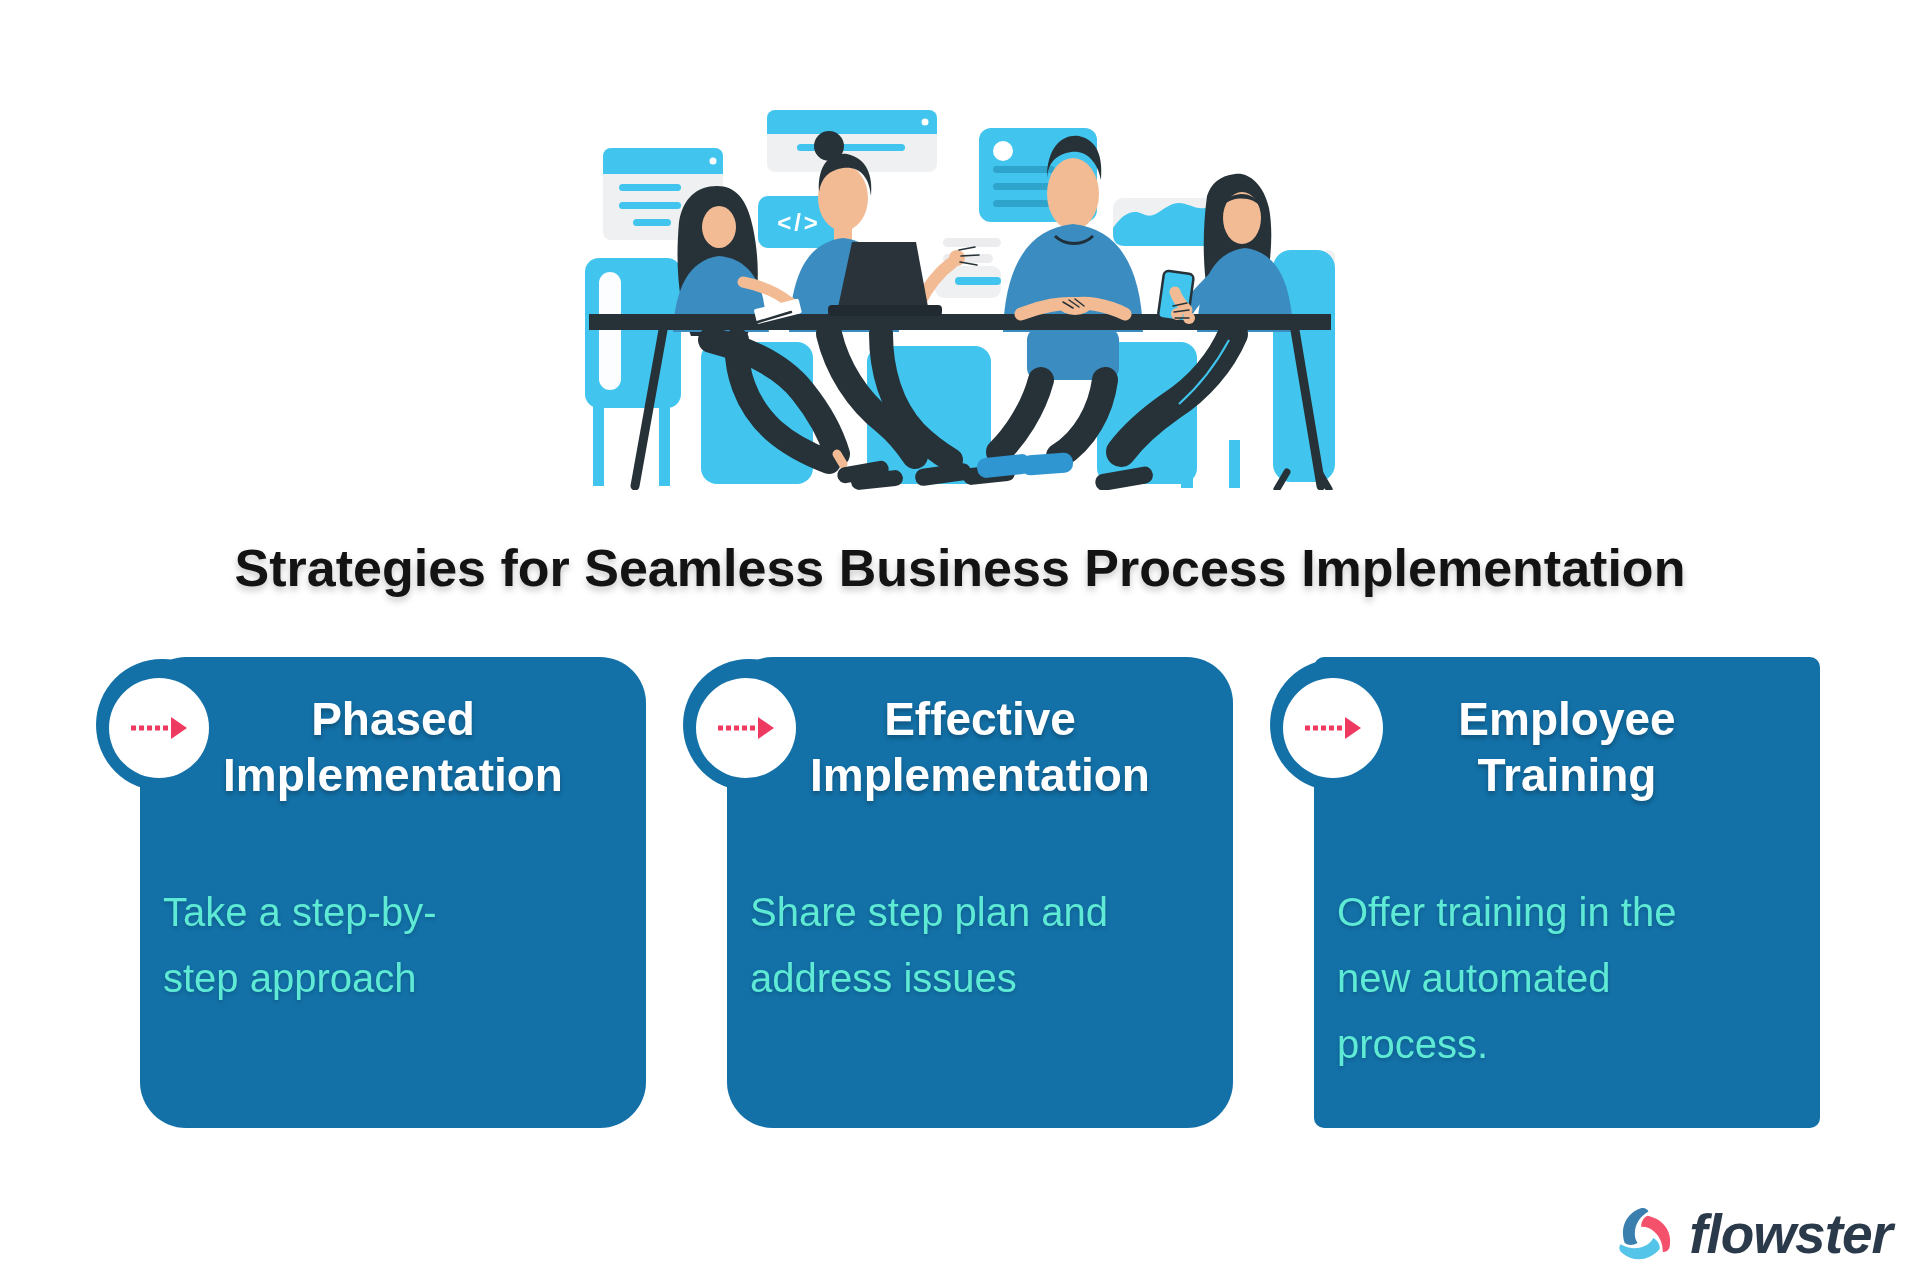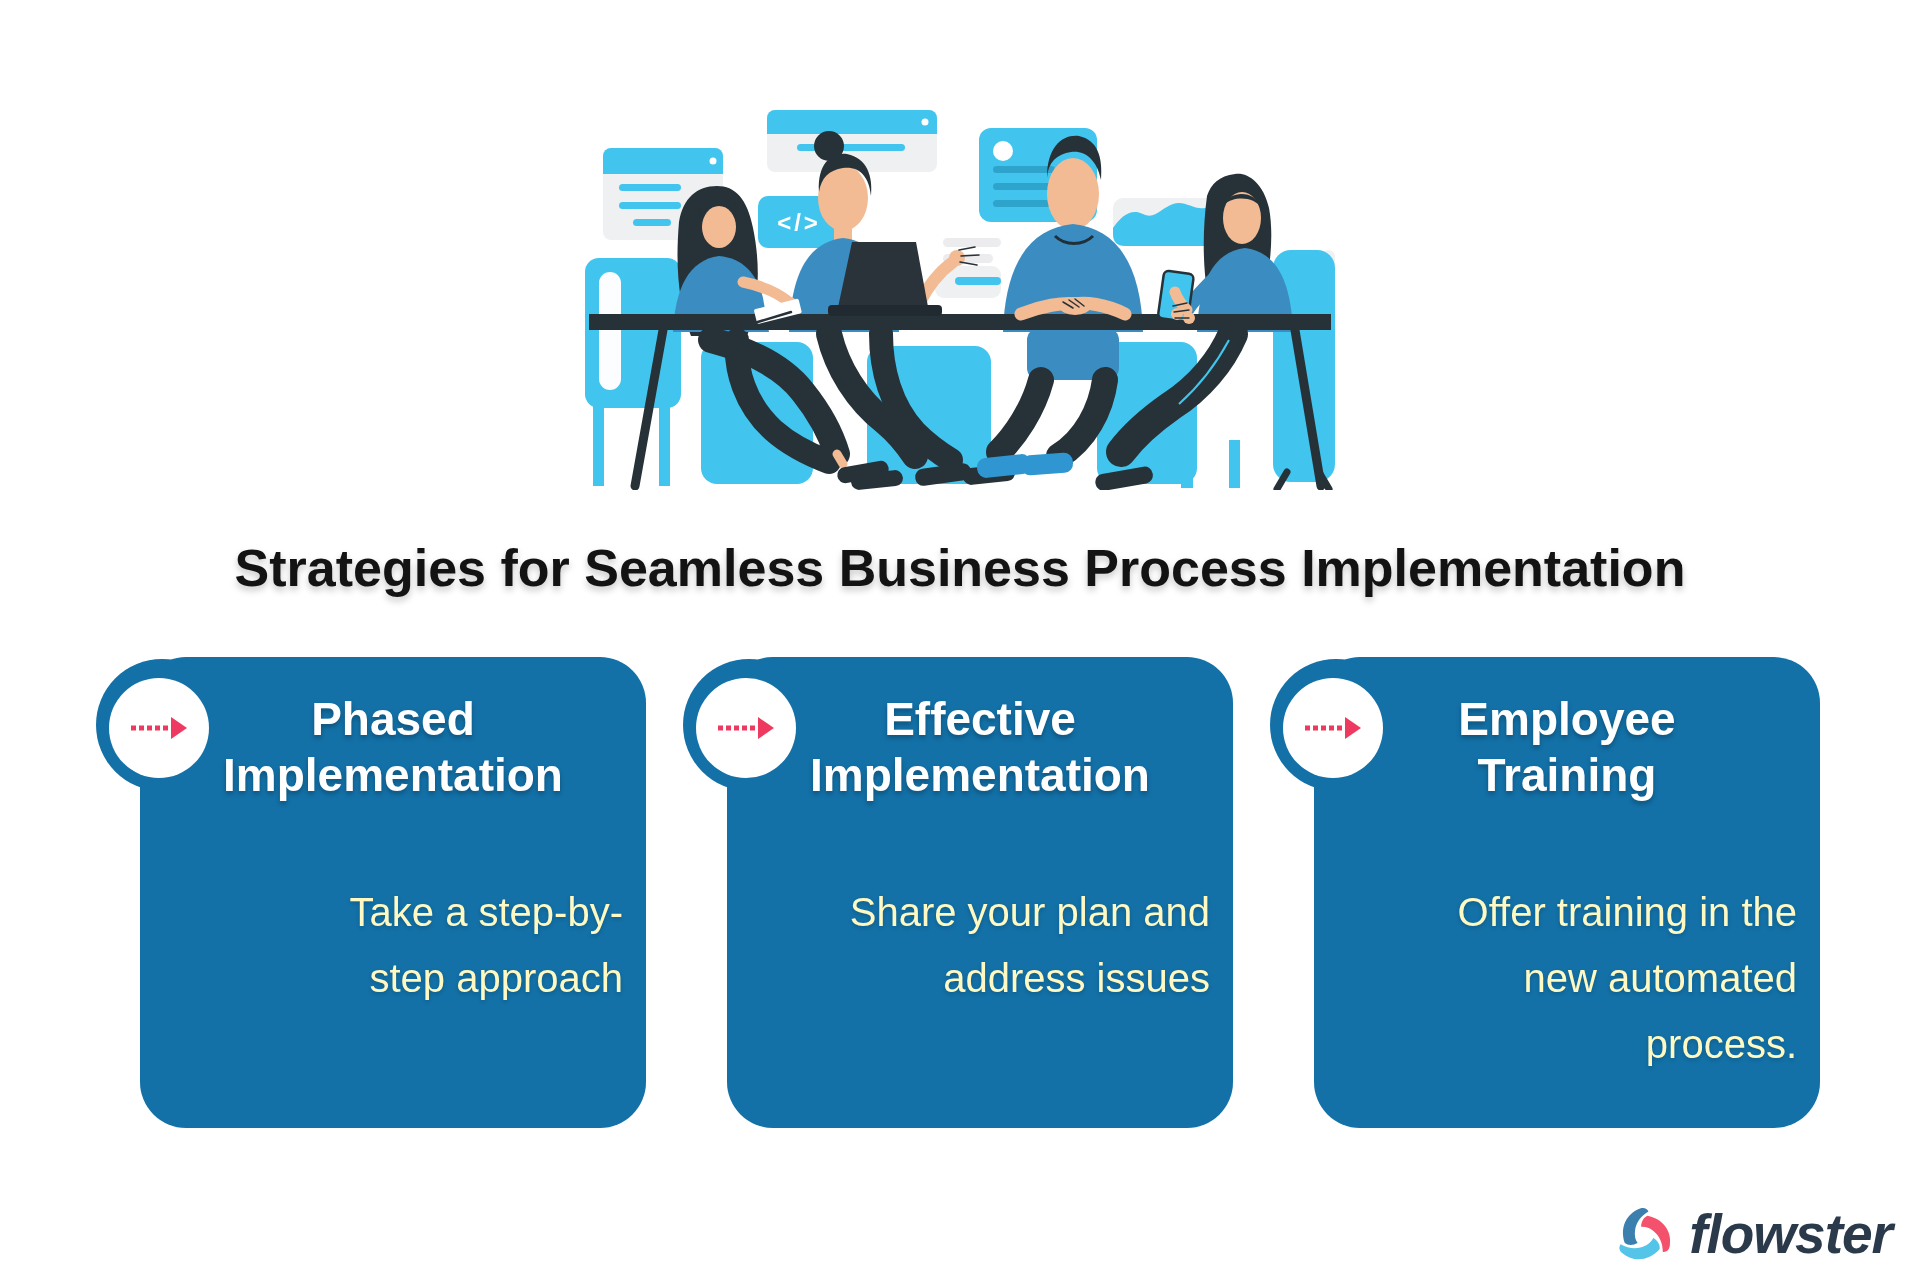--- a/index.html
+++ b/index.html
@@ -14,38 +14,38 @@
     position:absolute; top:538px; left:0; width:1920px; margin:0;
     text-align:center; font-size:52px; font-weight:700; color:#131313;
     letter-spacing:0; text-shadow:0 4px 7px rgba(0,0,0,0.22);
   }
 
   .cards { position:absolute; top:657px; left:0; width:1920px; height:471px; }
   .card {
     position:absolute; top:0; width:506px; height:471px;
     background:#1371a8; border-radius:46px;
   }
-  .card.c1 { left:140px; } .card.c2 { left:727px; } .card.c3 { left:1314px; }
+  .card.c1 { left:140px; } .card.c2 { left:727px; } .card.c3 { left:1314px;border-radius:10px; }
   .blob {
     position:absolute; left:-44px; top:2px; width:132px; height:132px;
     border-radius:50%; background:#1371a8;
   }
   .badge {
     position:absolute; left:-31px; top:21px; width:100px; height:100px;
     border-radius:50%; background:#ffffff;
     display:flex; align-items:center; justify-content:center;
   }
   .card-heading {
     position:relative; margin:34px auto 0; max-width:430px; text-align:center;
     font-size:46px; font-weight:700; line-height:56px; color:#ffffff;
     white-space:pre-line; text-shadow:0 3px 5px rgba(0,0,0,0.28);
   }
   .card-body {
-    position:relative; margin:76px auto 0; max-width:460px; text-align:right;
-    font-size:40px; font-weight:400; line-height:66px; color:#fef9c3;
+    position:relative; margin:76px auto 0; max-width:460px; text-align:left;
+    font-size:40px; font-weight:400; line-height:66px; color:#5eead4;
     white-space:pre-line; text-shadow:0 2px 4px rgba(0,0,0,0.20);
   }
 
   .logo {
     position:absolute; right:28px; bottom:14px;
     display:flex; align-items:center; gap:13px;
   }
   .logo-text {
     font-size:55px; font-weight:700; color:#2b3a4b; letter-spacing:-1px;
     line-height:64px;
@@ -239,21 +239,21 @@
           <rect x="0" y="8.5" width="5" height="5" fill="#ee3a60"></rect>
           <rect x="8" y="8.5" width="5" height="5" fill="#ee3a60"></rect>
           <rect x="16" y="8.5" width="5" height="5" fill="#ee3a60"></rect>
           <rect x="24" y="8.5" width="5" height="5" fill="#ee3a60"></rect>
           <rect x="32" y="8.5" width="5" height="5" fill="#ee3a60"></rect>
           <polygon points="40,0 56,11 40,22" fill="#ee3a60"></polygon>
         </svg>
       </div>
       <div class="card-heading">Effective
 Implementation</div>
-      <div class="card-body">Share your plan and
+      <div class="card-body">Share step plan and
 address issues</div>
     </div>
 
     <div class="card c3">
       <div class="blob"></div>
       <div class="badge">
         <svg width="56" height="22" viewBox="0 0 56 22">
           <rect x="0" y="8.5" width="5" height="5" fill="#ee3a60"></rect>
           <rect x="8" y="8.5" width="5" height="5" fill="#ee3a60"></rect>
           <rect x="16" y="8.5" width="5" height="5" fill="#ee3a60"></rect>

